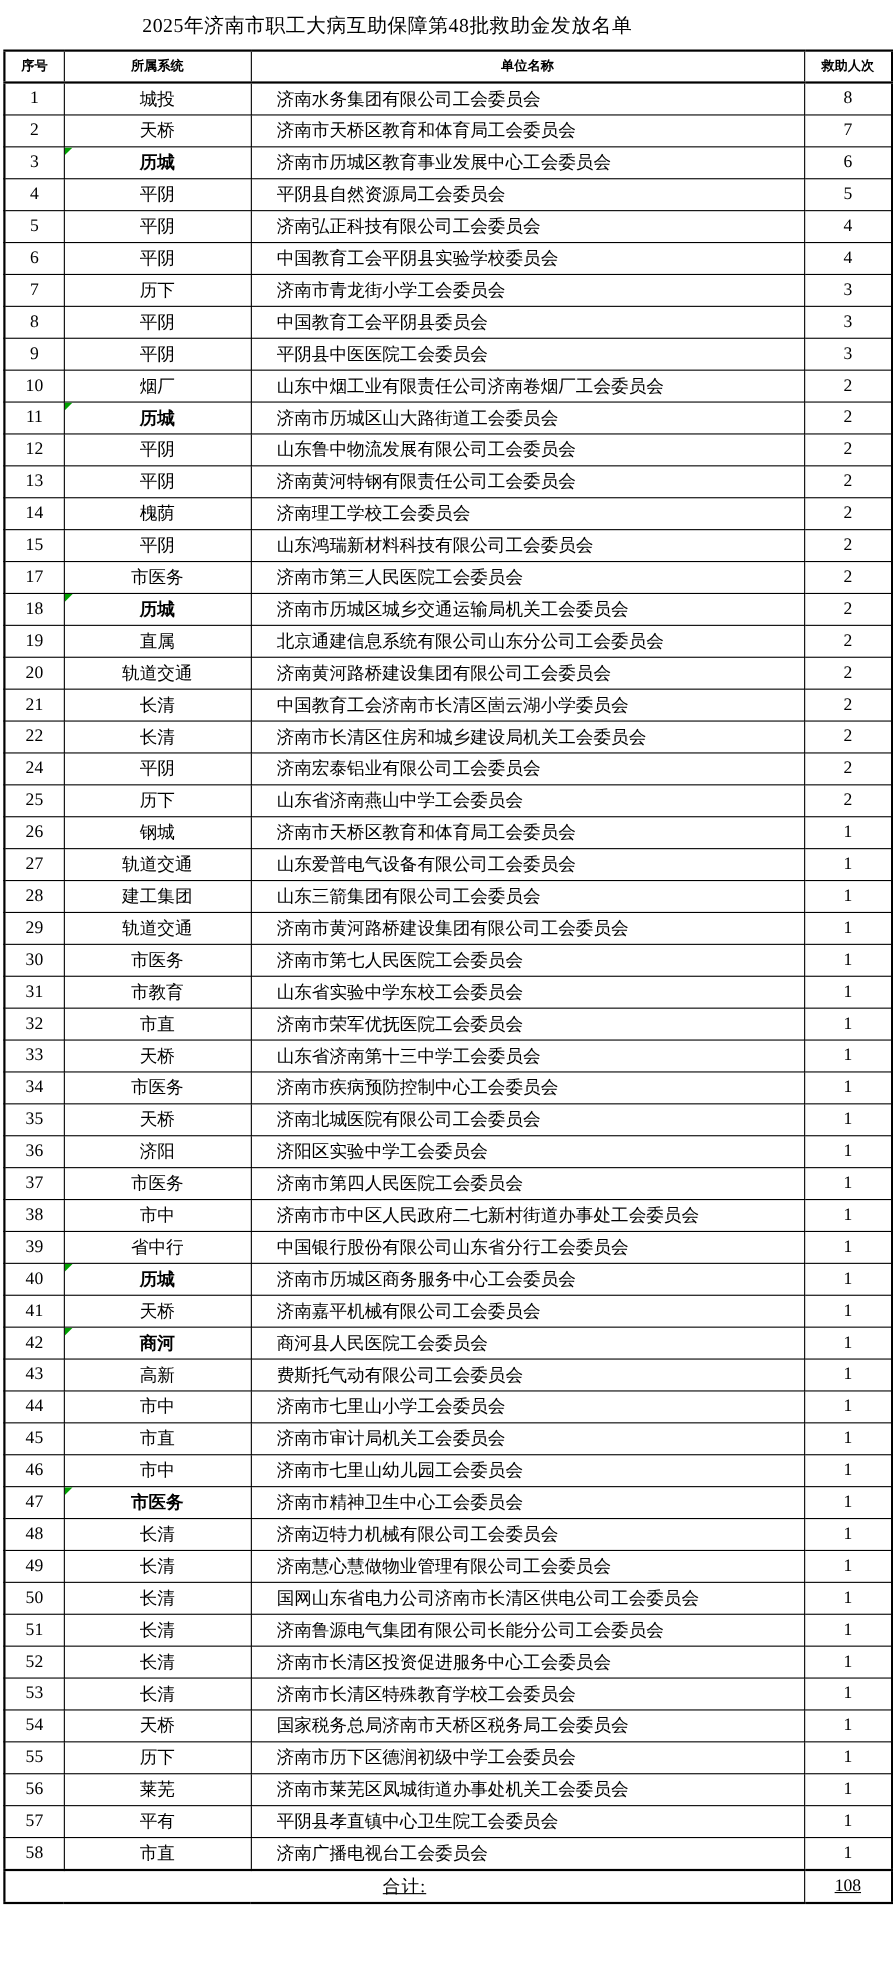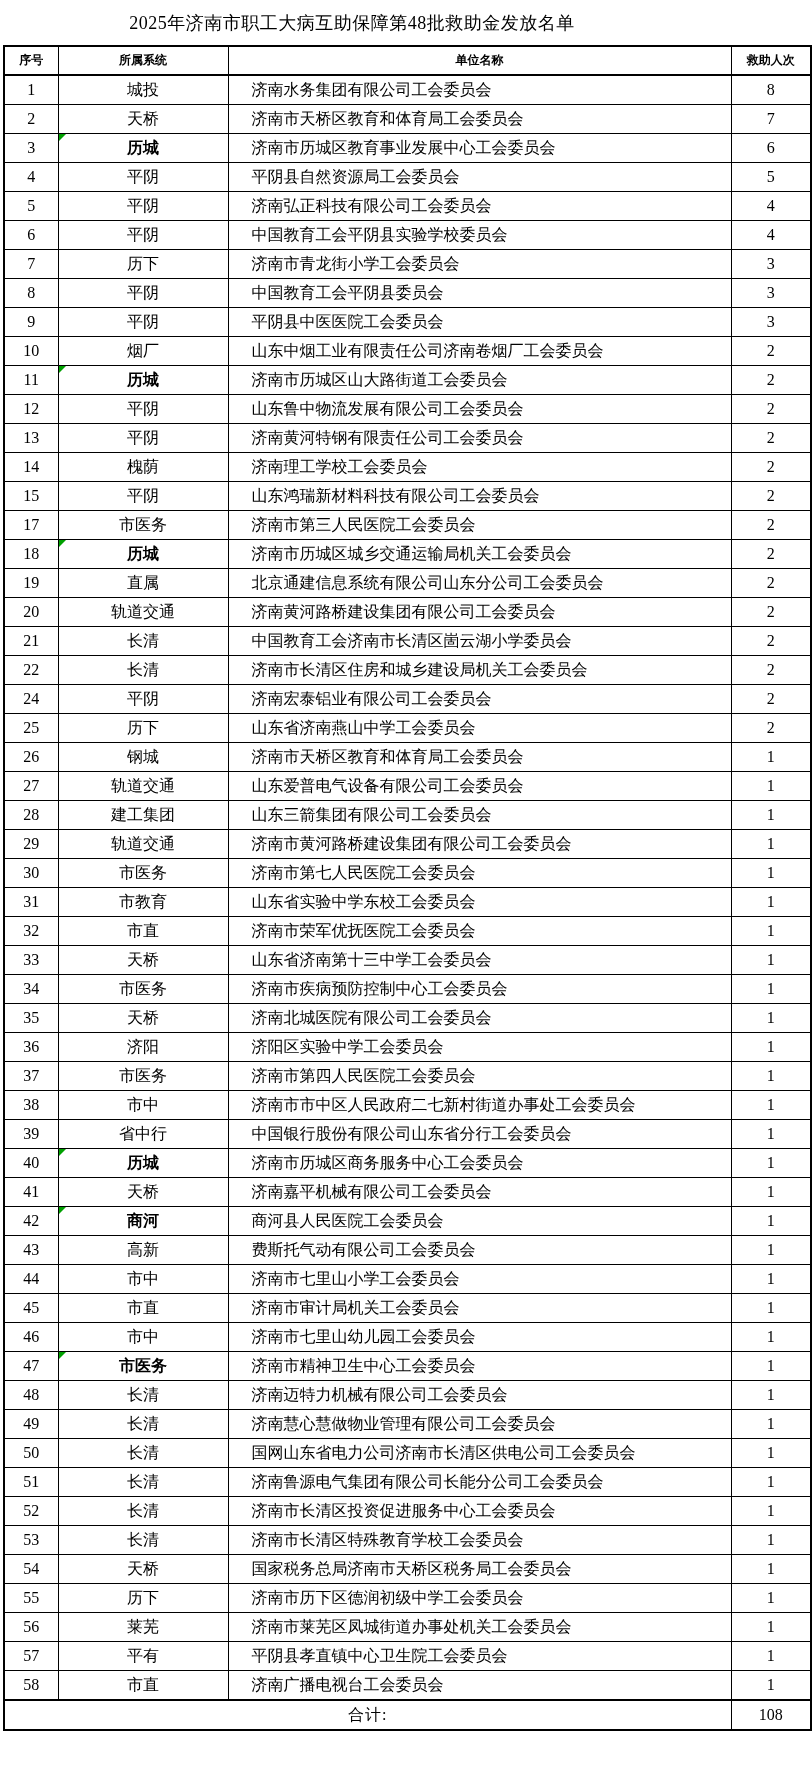--- a/index.html
+++ b/index.html
@@ -50,20 +50,21 @@
   .flag{
     position:absolute;top:0;left:0;
     width:0;height:0;
     border-top:7px solid var(--flag-color,#00a000);
     border-right:7px solid transparent;
   }
   tfoot td{
     border-top:2px solid #000;
     border-bottom:2px solid #000;
     height:28px;
+    text-decoration:underline;
   }
   tfoot td.total-label{letter-spacing:1px;}
 </style>
 </head>
 <body>
 
 <div class="page">
   <div class="title-row">2025年济南市职工大病互助保障第48批救助金发放名单</div>
 
   <table class="roster">

